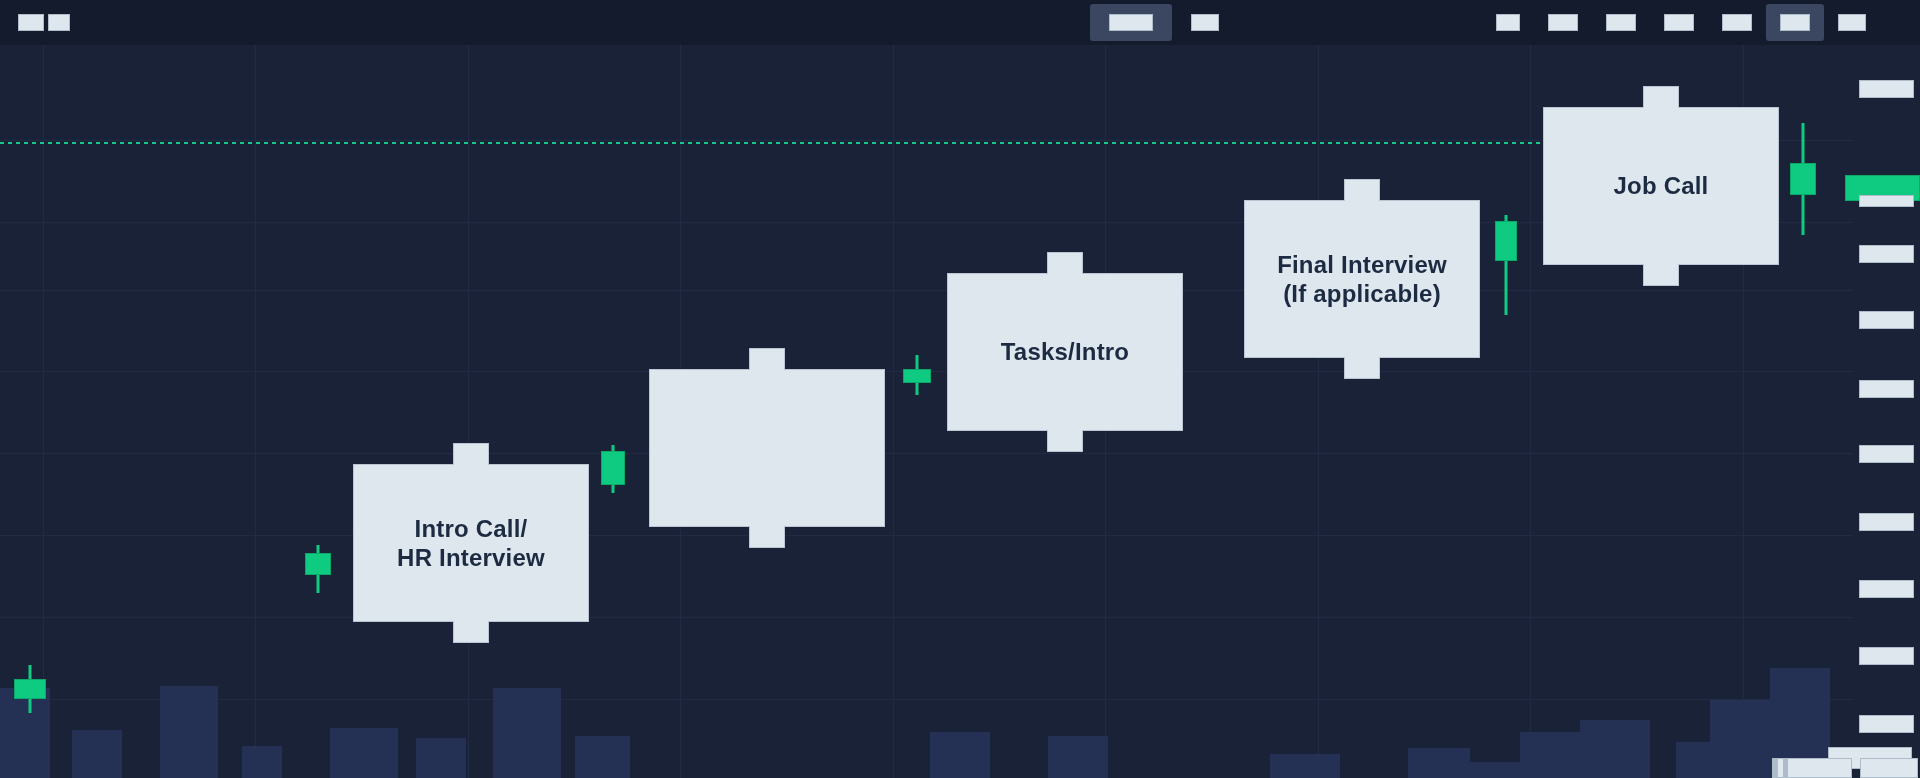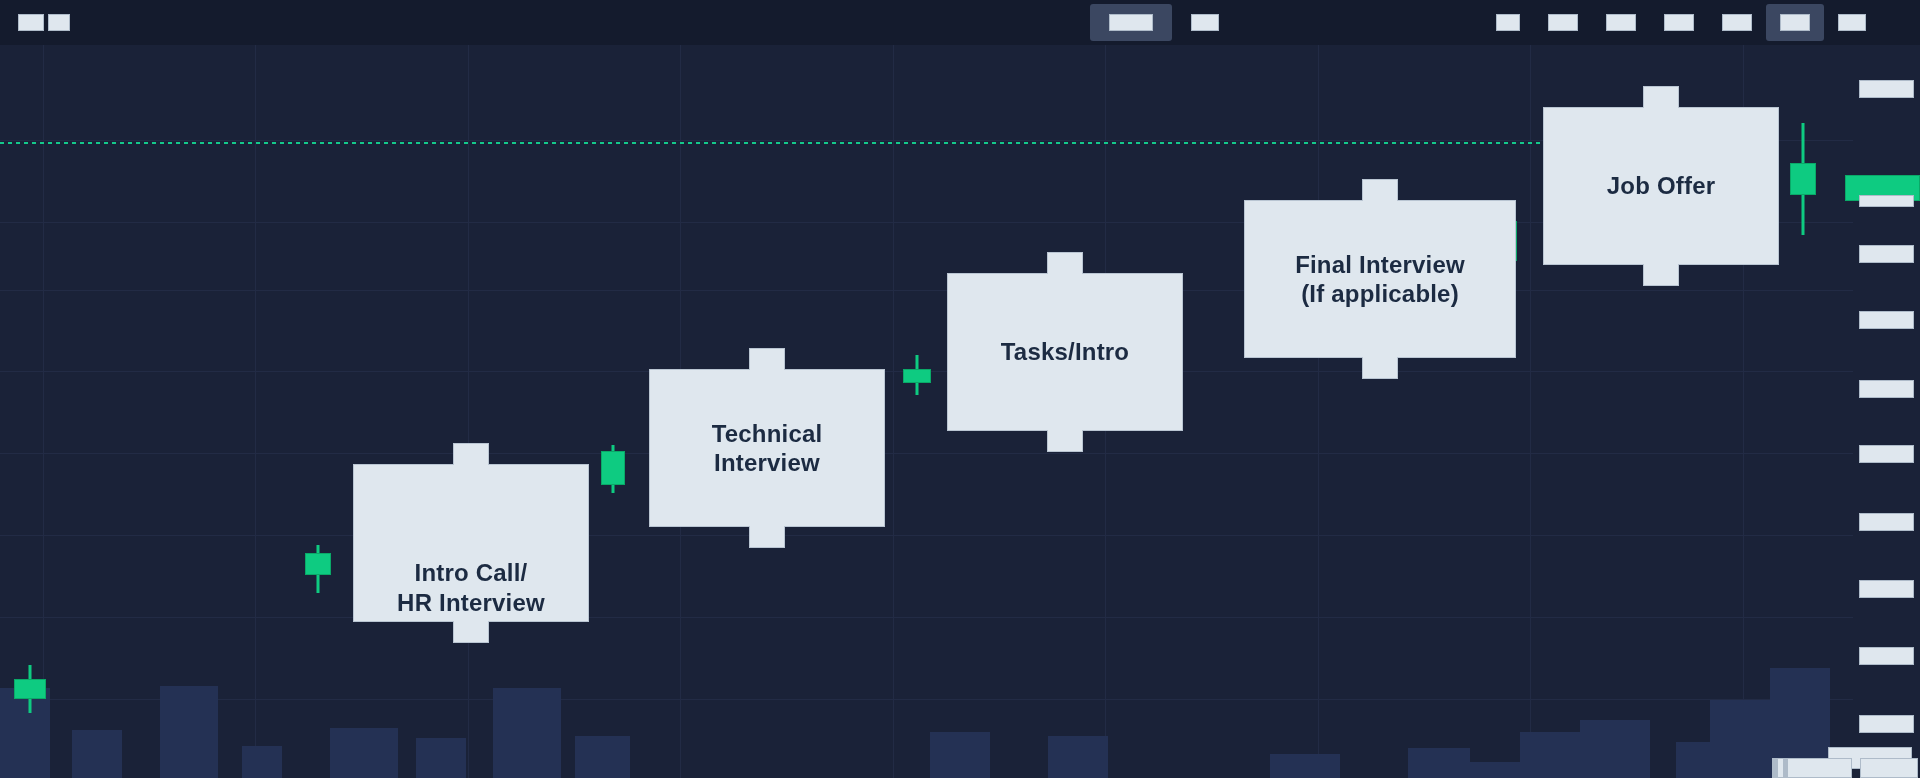--- a/index.html
+++ b/index.html
@@ -212,50 +212,48 @@
       <div class="wick"></div>
       <div class="body" style="top:6px; height:40px;"></div>
     </div>
 
     <div class="candle" style="left:1790px; top:78px; width:26px; height:112px;">
       <div class="wick"></div>
       <div class="body" style="top:40px; height:32px;"></div>
     </div>
 
 
-    <div class="card" style="left:353px; top:419px; width:236px; height:158px;align-items:flex-end;">
+    <div class="card" style="left:353px; top:419px; width:236px; height:158px;">
       <span class="notch top"></span>
       <span>Intro Call/
 HR Interview</span>
       <span class="notch bottom"></span>
     </div>
 
     <div class="card" style="left:649px; top:324px; width:236px; height:158px;">
       <span class="notch top"></span>
-      <span>Technical
-Interview</span>
       <span class="notch bottom"></span>
     </div>
 
     <div class="card" style="left:947px; top:228px; width:236px; height:158px;">
       <span class="notch top"></span>
       <span>Tasks/Intro</span>
       <span class="notch bottom"></span>
     </div>
 
-    <div class="card" style="left:1244px; top:155px; width:272px; height:158px;">
+    <div class="card" style="left:1244px; top:155px; width:236px; height:158px;">
       <span class="notch top"></span>
       <span>Final Interview
 (If applicable)</span>
       <span class="notch bottom"></span>
     </div>
 
     <div class="card" style="left:1543px; top:62px; width:236px; height:158px;">
       <span class="notch top"></span>
-      <span>Job Offer</span>
+      <span>Job Call</span>
       <span class="notch bottom"></span>
     </div>
   </div>
 
   <div class="scale">
     <div id="scale-layer">
         <div class="scale-tick" style="top: 35px;"></div>
         <div class="scale-tick active" style="top: 130px;"></div>
         <div class="scale-tick" style="top: 150px; height: 12px;"></div>
         <div class="scale-tick" style="top: 200px;"></div>

